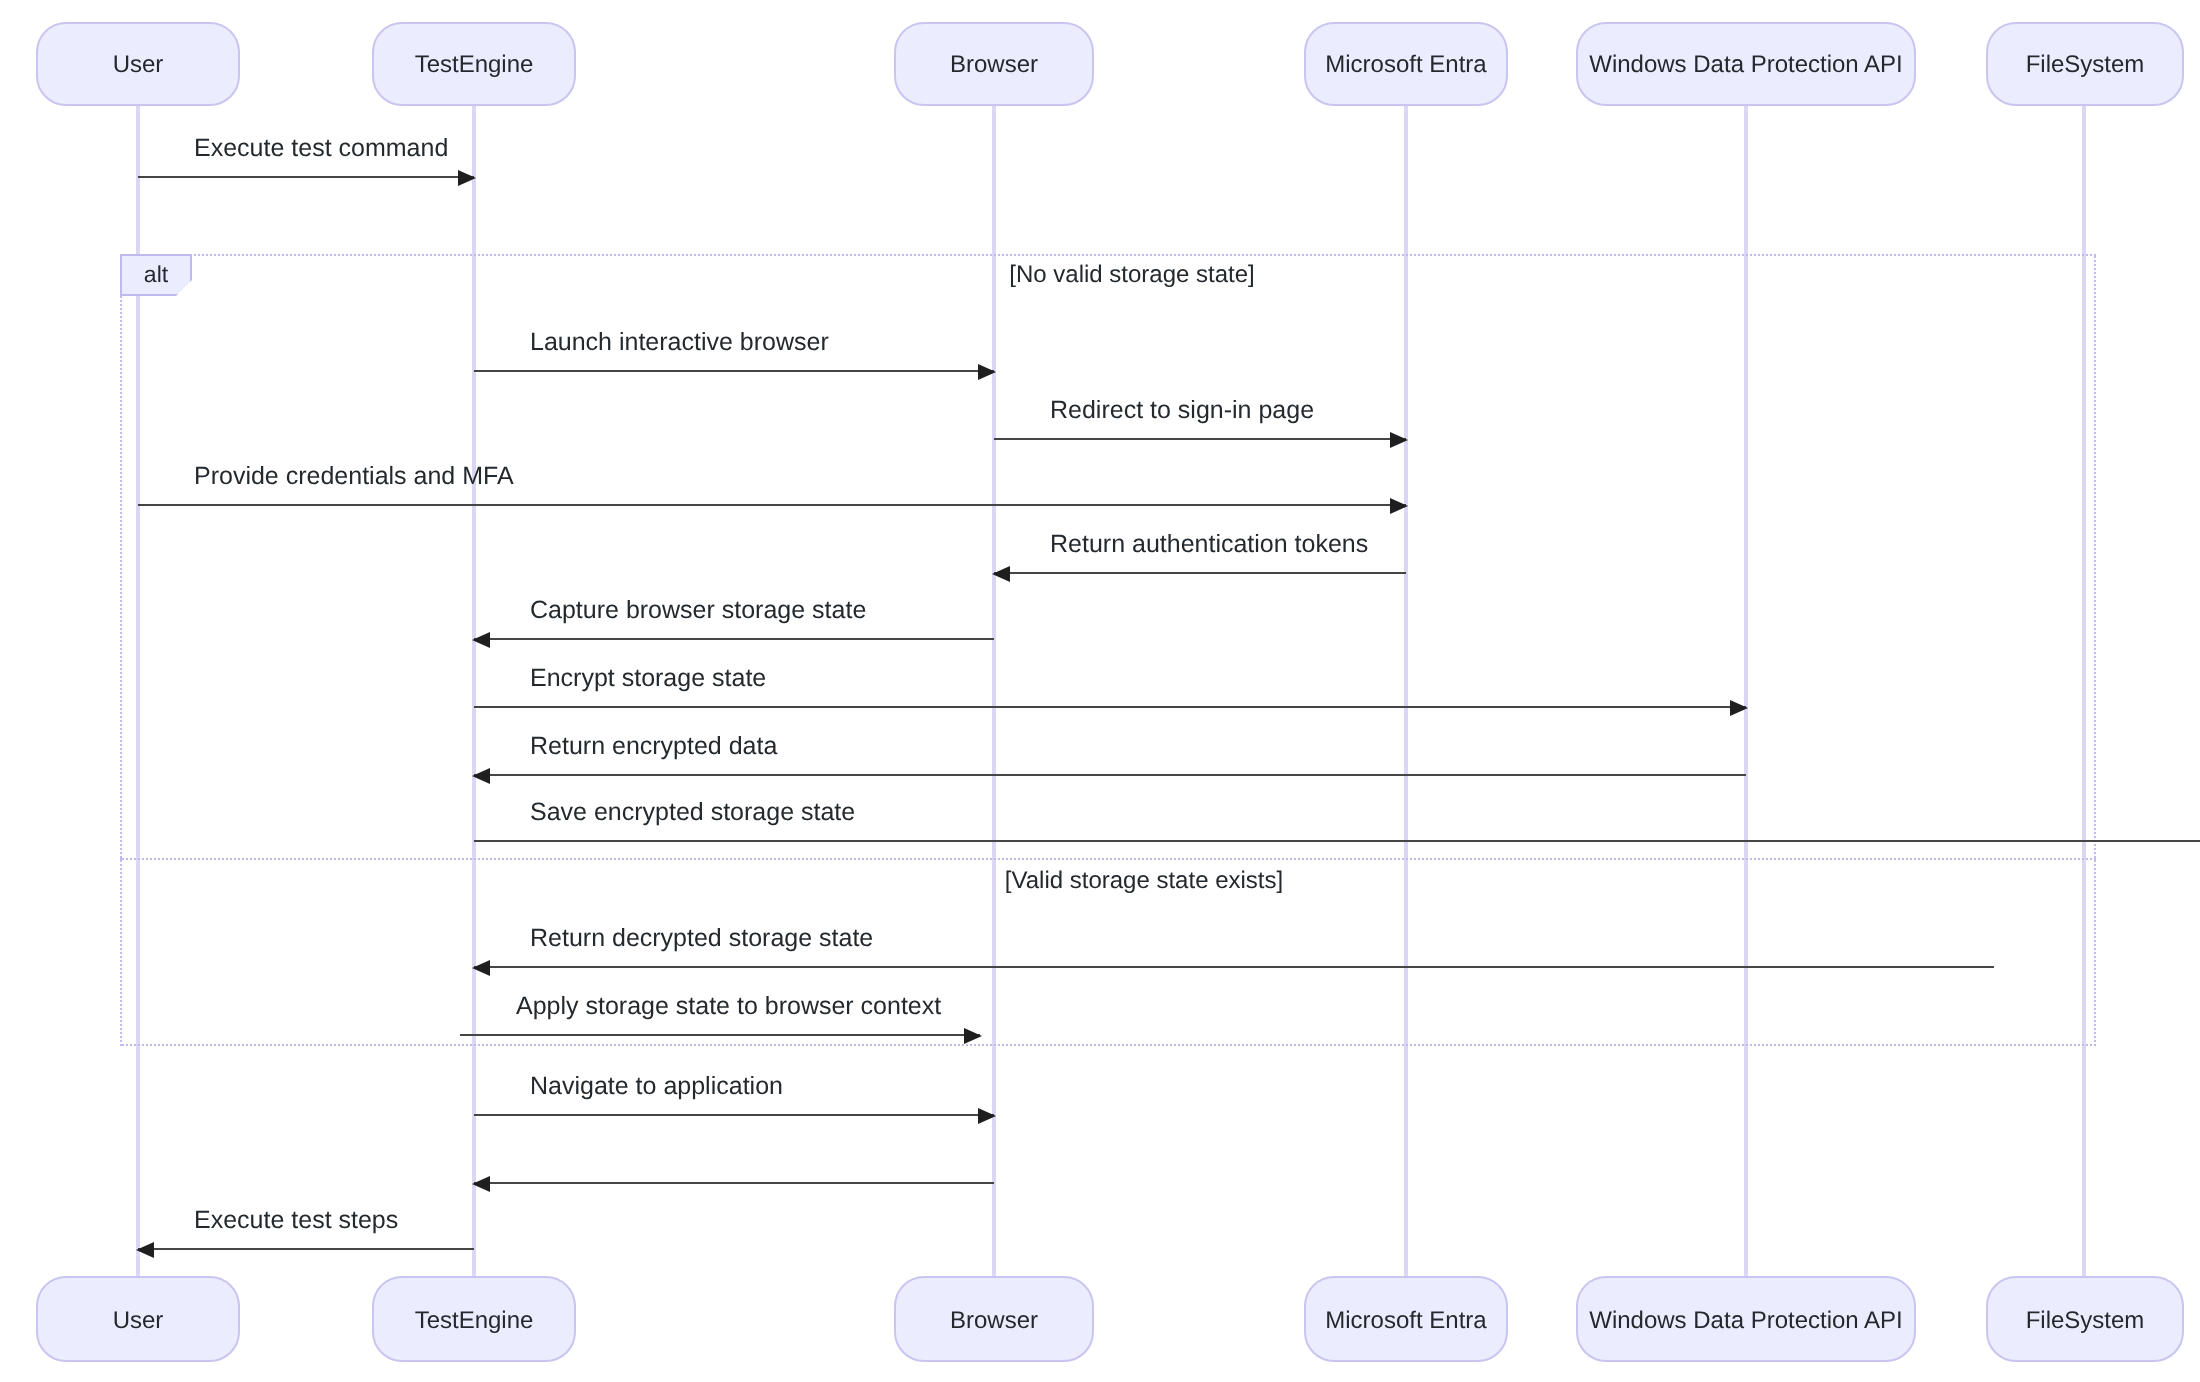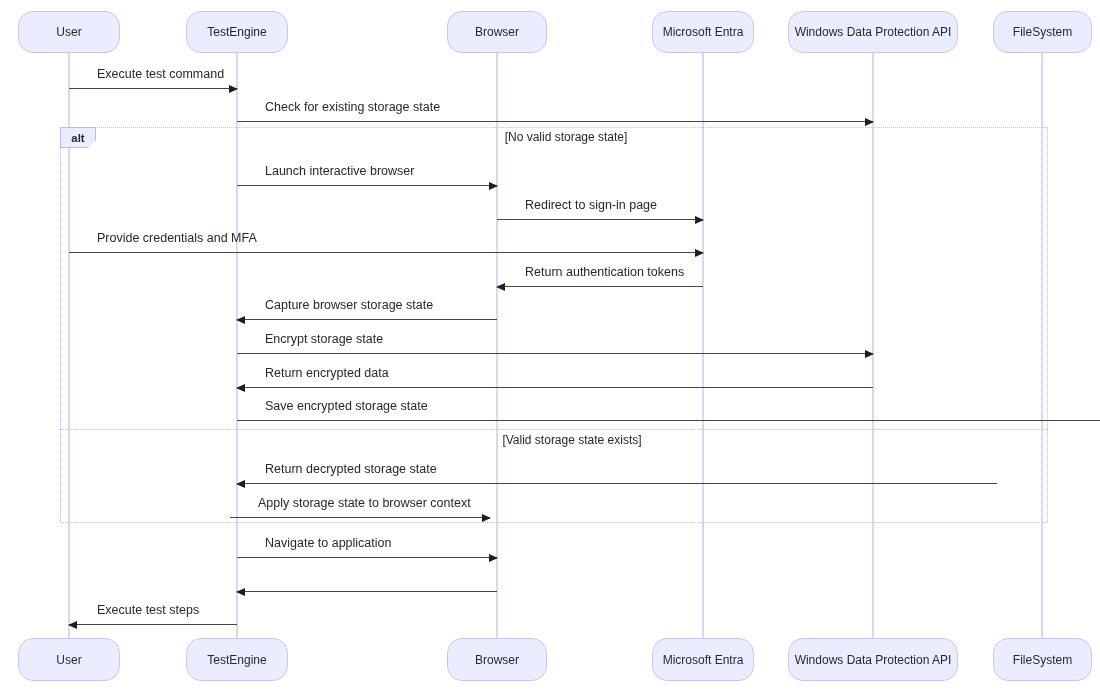--- a/index.html
+++ b/index.html
@@ -27,21 +27,21 @@
             border-right:9px solid var(--arrow-head,#1f1f1f);}
 
   .alt-frame{position:absolute;left:60px;top:127px;width:988px;height:396px;
              border:1px dotted var(--frame-border,#bfbaee);box-sizing:border-box;}
   .alt-divider{position:absolute;left:60px;top:429px;width:988px;height:0;
              border-top:1px dotted var(--frame-border,#bfbaee);}
   .alt-label{position:absolute;left:60px;top:127px;width:36px;height:21px;
              background:var(--actor-fill,#ECECFF);border:1px solid var(--frame-border,#bfbaee);
              clip-path:polygon(0 0,100% 0,100% calc(100% - 8px),calc(100% - 8px) 100%,0 100%);
              display:flex;align-items:center;justify-content:center;
-             font-size:11.5px;font-weight:700;box-sizing:border-box;}
+             font-size:11.5px;font-weight:400;box-sizing:border-box;}
   .alt-condition{position:absolute;transform:translateX(-50%);white-space:nowrap;
              font-size:12px;line-height:13px;}
 </style>
 </head>
 <body>
 
 <div class="canvas">
 
   <div class="lifeline" style="left:68px"></div>
   <div class="lifeline" style="left:236px"></div>
@@ -73,24 +73,20 @@
     </div>
   <div class="actor top" style="left:993px;top:11px;width:99px">
     <span>FileSystem</span>
     </div>
 
   <div class="msg right" style="left:69px;top:67px;width:168px">
     <div class="msg-label">Execute test command</div>
     <div class="msg-line"></div>
     </div>
 
-  <div class="msg right" style="left:237px;top:100px;width:636px">
-    <div class="msg-label">Check for existing storage state</div>
-    <div class="msg-line"></div>
-    </div>
 
   <div class="msg right" style="left:237px;top:164px;width:260px">
     <div class="msg-label">Launch interactive browser</div>
     <div class="msg-line"></div>
     </div>
 
   <div class="msg right" style="left:497px;top:198px;width:206px">
     <div class="msg-label">Redirect to sign-in page</div>
     <div class="msg-line"></div>
     </div>

